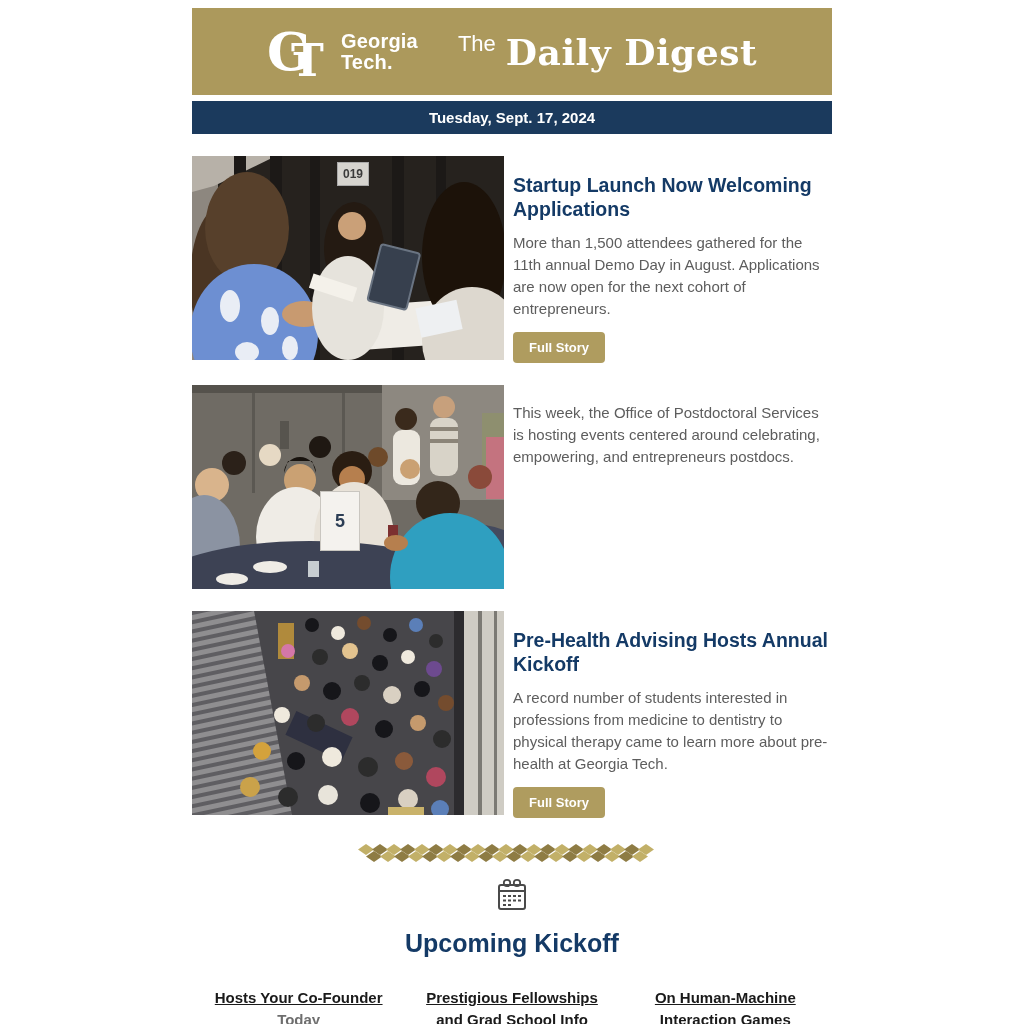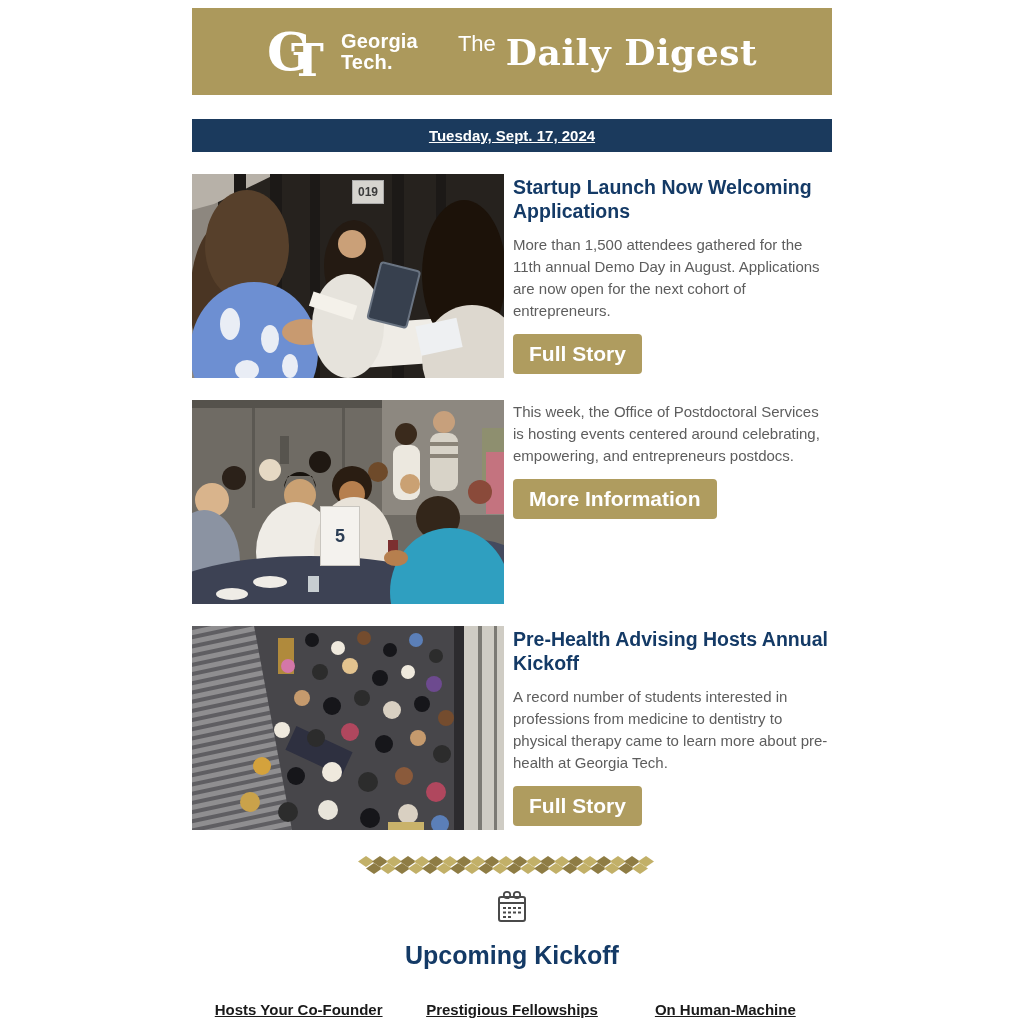--- a/index.html
+++ b/index.html
@@ -16,47 +16,47 @@
     display:flex; align-items:center; justify-content:center; gap:40px;
   }
   .brand { display:flex; align-items:center; gap:8px; color:#fff; }
   .brand-name { font-weight:bold; font-size:20px; line-height:21px; letter-spacing:.2px; }
   .digest-title { color:#fff; display:flex; align-items:flex-start; gap:10px; }
   .digest-the { font-size:22px; font-weight:normal; }
   .digest-main { font-family:"DejaVu Serif", serif; font-size:36px; font-weight:bold; letter-spacing:.5px; }
 
   
   .datebar {
-    height:33px; margin-top:24px; background:#1B3A5D; color:#fff;
+    height:33px; margin-top:6px; background:#1B3A5D; color:#fff;
     display:flex; align-items:center; justify-content:center;
-    font-weight:bold; font-size:15px;text-decoration:underline;
+    font-weight:bold; font-size:15px;
   }
 
   
   .story { display:flex; gap:9px; margin-top:22px; }
   .story:first-of-type { margin-top:13px; }
   .story-media { position:relative; width:312px; height:204px; flex:none; overflow:hidden; }
   .story-media svg { display:block; width:100%; height:100%; }
-  .story-text { flex:1; padding-top:1px; }
+  .story-text { flex:1; padding-top:1px;margin-top:16px; }
   .story-title {
     font-size:19.5px; line-height:24px; font-weight:bold; color:#143A66;
     margin-bottom:11px;
   }
   .story-body { font-size:15px; line-height:22px; color:#5D5D5D; margin-bottom:12px; }
   .btn {
     display:inline-block; background:#AF9C5F; color:#fff; font-weight:bold;
-    font-size:21px; padding:8px 16px; border-radius:4px; border:none;
+    font-size:13px; padding:8px 16px; border-radius:4px; border:none;
     cursor:pointer; font-family:"Liberation Sans", sans-serif;
   }
   .img-badge {
     position:absolute; background:#d6d4cf; color:#3a3a3a; font-weight:bold;
     display:flex; align-items:center; justify-content:center;
     border:1px solid #aaa;
   }
-  .badge-019 { left:160px; top:6px; width:32px; height:24px; font-size:12px; }
+  .badge-019 { left:145px; top:6px; width:32px; height:24px; font-size:12px; }
   .badge-5 { left:128px; top:106px; width:40px; height:60px; font-size:18px; color:#2c3e55; background:#f4f2ee; border-color:#c9c6c0; }
 
   
   .divider { position:relative; width:306px; height:19px; margin:26px auto 0; }
   .divider-row { position:absolute; left:0; top:0; white-space:nowrap; line-height:0; }
   .divider-row.bottom { left:8px; top:7px; }
   .diamond {
     display:inline-block; width:16px; height:11px; margin:0 -1px;
     clip-path:polygon(50% 0,100% 50%,50% 100%,0 50%);
   }
@@ -181,21 +181,20 @@
         <rect x="116" y="176" width="11" height="16" fill="#dfe5e8" opacity=".85"></rect>
         <rect x="196" y="140" width="10" height="14" fill="#7c3030"></rect>
         <circle cx="246" cy="118" r="22" fill="#33261a"></circle>
         <ellipse cx="258" cy="192" rx="60" ry="64" fill="#2f9fc0"></ellipse>
         <ellipse cx="204" cy="158" rx="12" ry="8" fill="#b67f4e"></ellipse>
       </svg>
       <span class="img-badge badge-5">5</span>
     </div>
     <div class="story-text">
       <p class="story-body">This week, the Office of Postdoctoral Services is hosting events centered around celebrating, empowering, and entrepreneurs postdocs.</p>
-      <button class="btn">More Information</button>
     </div>
   </div>
 
   <div class="story">
     <div class="story-media">
       <svg viewBox="0 0 312 204" preserveAspectRatio="none">
         <defs>
           <pattern id="p3s" width="9" height="9" patternUnits="userSpaceOnUse" patternTransform="rotate(78)">
             <rect width="9" height="9" fill="#8f8e90"></rect>
             <rect width="4" height="9" fill="#5f5e62"></rect>

